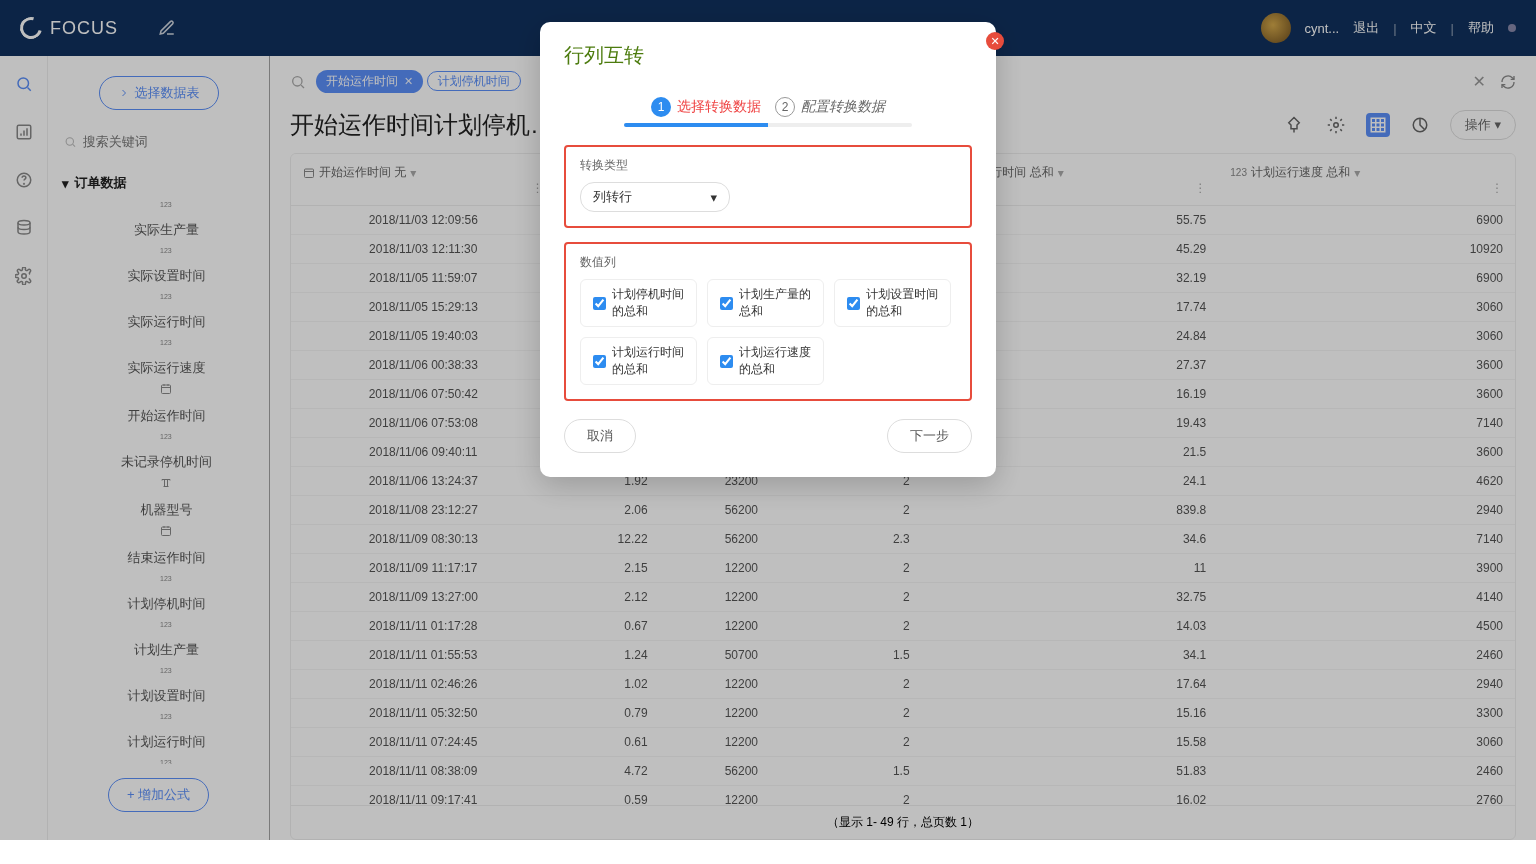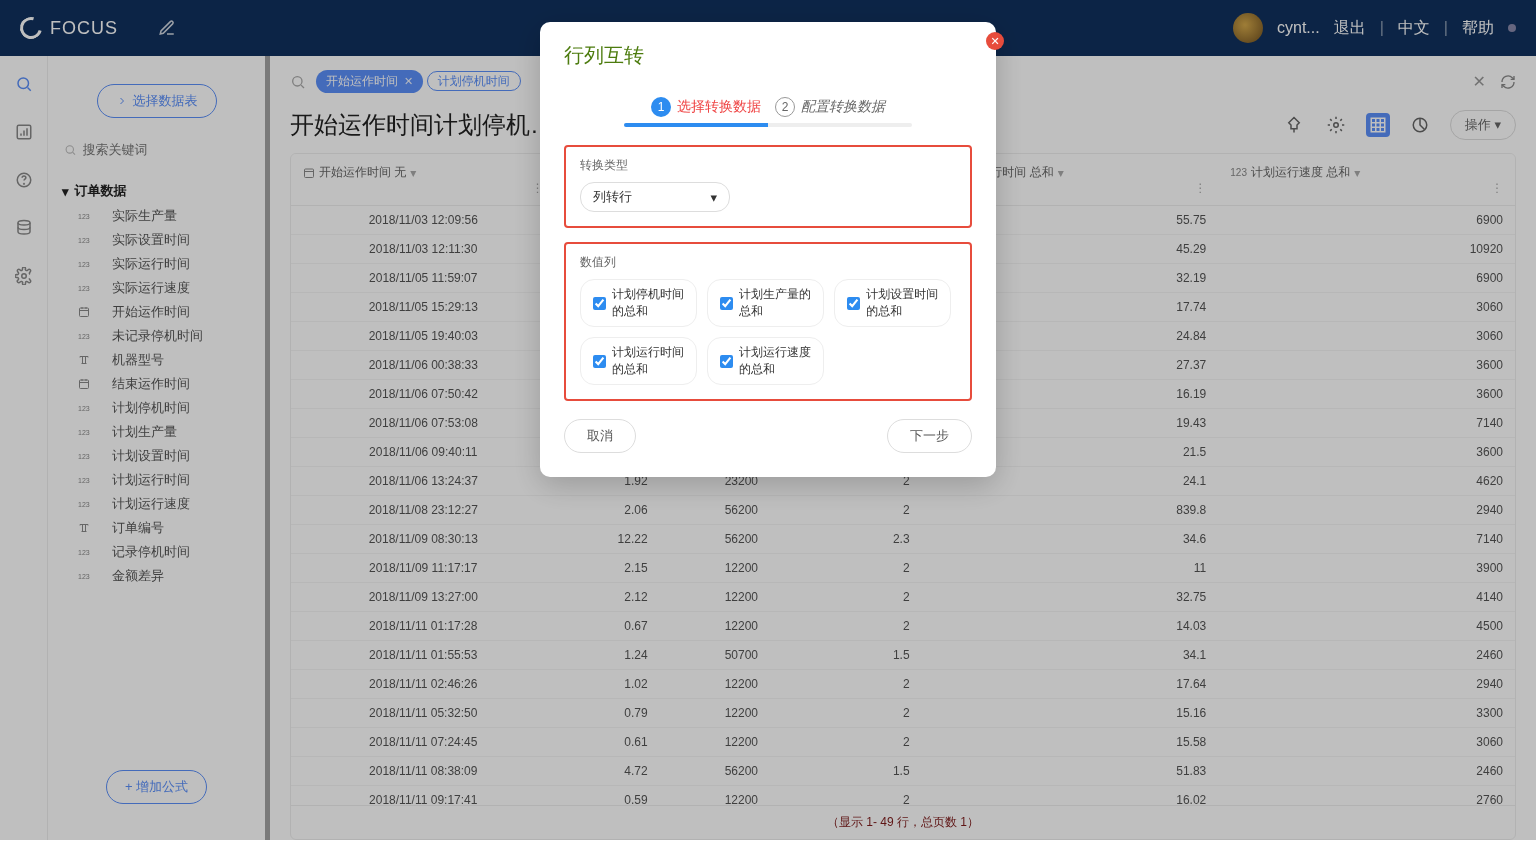--- a/index.html
+++ b/index.html
@@ -2,34 +2,34 @@
 <html><head>
 <meta charset="utf-8">
 <style>
 * { margin: 0; padding: 0; box-sizing: border-box; }
 body { font-family: -apple-system, BlinkMacSystemFont, "Segoe UI", "PingFang SC", "Microsoft YaHei", sans-serif; font-size: 13px; color: #333; background: #fff; overflow: hidden; }
 .app { width: 1536px; height: 840px; position: relative; }
 .topbar { height: 56px; background: #11315e; display: flex; align-items: center; padding: 0 20px; color: #fff; }
 .logo { display: flex; align-items: center; gap: 8px; font-size: 18px; font-weight: 500; letter-spacing: 1px; }
 .logo-icon { width: 22px; height: 22px; border: 3px solid #fff; border-radius: 50%; border-right-color: transparent; transform: rotate(-30deg); }
 .edit-icon { margin-left: 40px; width: 18px; height: 18px; opacity: .8; }
-.top-right { margin-left: auto; display: flex; align-items: center; gap: 14px; font-size: 16px; }
+.top-right { margin-left: auto; display: flex; align-items: center; gap: 14px; font-size: 13px; }
 .avatar { width: 30px; height: 30px; border-radius: 50%; background: radial-gradient(circle at 40% 40%, #d4a84a, #705020); }
 .top-sep { opacity: .5; }
 .below-top { display: flex; height: calc(100% - 56px); }
 .nav-rail { width: 48px; background: #fff; border-right: 1px solid #eee; display: flex; flex-direction: column; align-items: center; padding-top: 18px; gap: 28px; color: #888; }
 .nav-rail .rail-item { width: 20px; height: 20px; display:flex;align-items:center;justify-content:center; }
-.sidebar { width: 222px; border-right: 5px solid #a3a3a3; padding: 22px 12px; display: flex; flex-direction: column; }
+.sidebar { width: 222px; border-right: 1px solid #a3a3a3; padding: 14px 12px; display: flex; flex-direction: column; }
 .btn-outline { border: 1px solid #5b8ff9; color: #5b8ff9; background: #fff; border-radius: 18px; padding: 7px 18px; font-size: 13px; cursor: pointer; display: inline-flex; align-items: center; gap: 5px; }
 .btn-select-table { align-self: center; margin: 6px 0 18px; }
 .search-side { display: flex; align-items: center; gap: 6px; color: #bbb; padding: 6px 4px; border-bottom: 1px solid transparent; }
 .search-side input { border: none; outline: none; font-size: 13px; color: #666; width: 100%; }
 .tree { margin-top: 14px; flex: 1; overflow: auto; }
 .tree-group { font-size: 13px; font-weight: 700; color: #222; display:flex;align-items:center;gap:6px; padding: 4px 2px; }
-.tree-item { display: flex; align-items: center; gap: 20px; padding: 3px 2px 3px 18px; color: #555; font-size: 13px; cursor: pointer; }
+.tree-item { display: flex; align-items: center; gap: 12px; padding: 3px 2px 3px 18px; color: #555; font-size: 13px; cursor: pointer; flex-direction: column; }
 .field-icon { width: 14px; text-align: center; color: #777; font-size: 12px; }
 .add-formula { align-self: center; margin: 14px 0; color: #5b8ff9; }
 .main { flex: 1; display: flex; flex-direction: column; overflow: hidden; }
 .search-row { display: flex; align-items: center; padding: 14px 20px 10px; gap: 10px; }
 .search-icon-main { color: #aaa; }
 .pill { background: #5b8ff9; color: #fff; border-radius: 12px; padding: 3px 10px; font-size: 12px; display:inline-flex; align-items:center; gap:6px; }
 .pill .x { font-size: 11px; opacity: .9; }
 .pill-outline { border: 1px solid #5b8ff9; color: #5b8ff9; background: #fff; border-radius: 12px; padding: 2px 10px; font-size: 12px; }
 .search-row-right { margin-left: auto; display: flex; align-items: center; gap: 14px; color: #999; }
 .close-x { font-size: 16px; }
@@ -40,40 +40,40 @@
 .table-icon-active { background: #5b8ff9; color: #fff; border-radius: 4px; padding: 3px; }
 .op-btn { border: 1px solid #ddd; border-radius: 16px; padding: 5px 14px; font-size: 13px; color: #666; background: #fff; cursor:pointer; }
 .table-wrap { margin: 0 20px; border: 1px solid #eee; border-radius: 6px; overflow: hidden; flex: 1; display: flex; flex-direction: column; }
 .table-scroll { overflow: auto; flex: 1; }
 table { width: 100%; border-collapse: collapse; }
 th { background: #fff; border-bottom: 1px solid #eee; text-align: left; font-weight: 400; color: #666; padding: 10px 12px; font-size: 12px; position: sticky; top: 0; white-space: nowrap; }
 th .th-inner { display:flex; align-items:center; gap:4px; }
 th .th-right-dots { float:right; color:#aaa; }
 td { padding: 7px 12px; font-size: 12px; color: #555; border-bottom: 1px solid #f5f5f5; white-space: nowrap; }
 td.num, th.num { text-align: right; }
-.pager { text-align: center; color: #7f1d1d; font-size: 12px; padding: 8px 0; border-top: 1px solid #eee; }
+.pager { text-align: center; color: #000000; font-size: 12px; padding: 8px 0; border-top: 1px solid #eee; }
 
 .overlay { position: absolute; inset: 0; background: rgba(0,0,0,.25); display: flex; align-items: flex-start; justify-content: center; }
 .modal { background: #fff; width: 456px; margin-top: 22px; border-radius: 10px; box-shadow: 0 8px 30px rgba(0,0,0,.2); padding: 20px 24px 24px; position: relative; }
 .modal-close { position: absolute; top: 10px; right: -8px; width: 18px; height: 18px; background: #e74c3c; color: #fff; border-radius: 50%; font-size: 11px; display:flex;align-items:center;justify-content:center; cursor:pointer; }
 .modal-title { font-size: 20px; font-weight: 500; color: #4d7c0f; margin-bottom: 28px; }
 .steps { display: flex; align-items: center; justify-content: center; gap: 14px; margin-bottom: 6px; }
 .step { display: flex; align-items: center; gap: 6px; font-size: 14px; }
 .step-num { width: 20px; height: 20px; border-radius: 50%; display:flex;align-items:center;justify-content:center; font-size: 12px; }
 .step.active .step-num { background: #2d8cf0; color: #fff; }
 .step.active .step-label { color: #ef4444; }
 .step.inactive .step-num { border: 1px solid #999; color: #666; }
 .step.inactive .step-label { color: #666; font-style: italic; }
 .progress { height: 4px; margin: 6px 60px 18px; background: #eee; border-radius: 2px; overflow: hidden; }
 .progress-fill { height: 100%; width: 50%; background: #2d8cf0; }
 .red-box { border: 2px solid #e74c3c; border-radius: 4px; padding: 10px 14px 14px; margin-bottom: 14px; }
 .section-label { font-size: 12px; color: #666; margin-bottom: 8px; }
 .select { border: 1px solid #ddd; border-radius: 14px; padding: 5px 12px; font-size: 13px; color: #333; width: 150px; display:flex; justify-content:space-between; align-items:center; }
 .check-grid { display: flex; flex-wrap: wrap; gap: 10px; }
-.check-item { border: 1px solid #eee; border-radius: 14px; padding: 6px 12px; display:flex; align-items:center; gap:6px; font-size: 12px; color: #333; flex: 0 0 calc(33% - 7px); }
+.check-item { border: 1px solid #eee; border-radius: 6px; padding: 6px 12px; display:flex; align-items:center; gap:6px; font-size: 12px; color: #333; flex: 0 0 calc(33% - 7px); }
 .check-item input { accent-color: #2d8cf0; }
 .modal-actions { display: flex; justify-content: space-between; margin-top: 18px; }
 .btn-plain { border: 1px solid #ddd; background: #fff; border-radius: 18px; padding: 7px 22px; font-size: 13px; color: #555; cursor:pointer; }
 svg { display: block; }
 </style>
 </head>
 <body>
 
 <div class="app">
   <div class="topbar">

